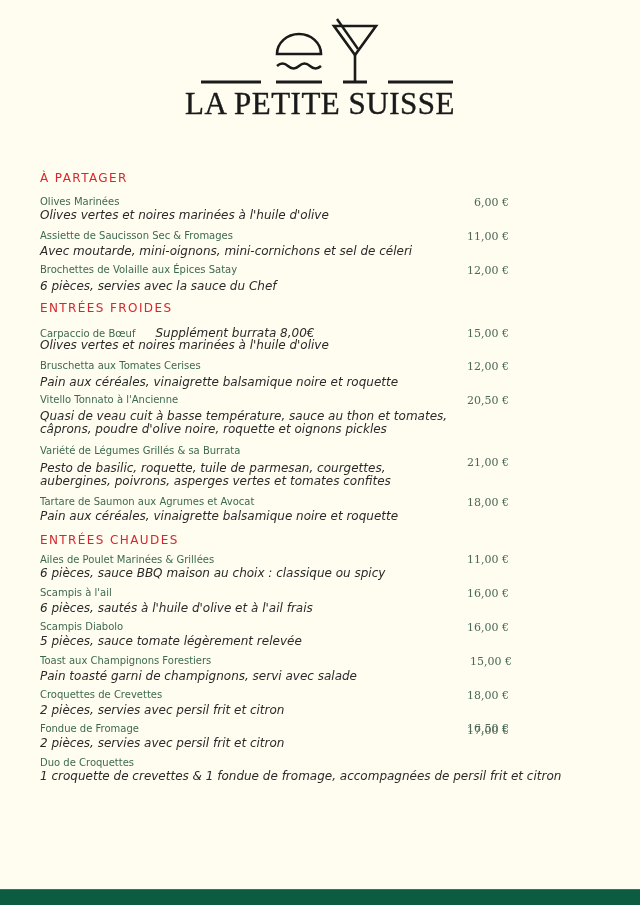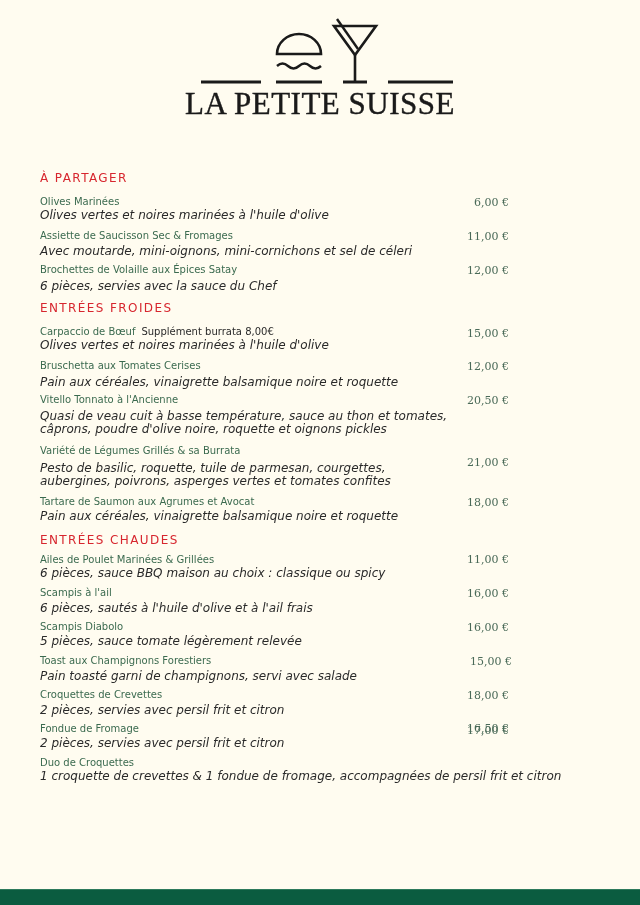--- a/index.html
+++ b/index.html
@@ -36,23 +36,24 @@
     }
     .item-name {
       position: absolute;
       left: 40px;
       font-family: "DejaVu Sans", sans-serif;
       font-size: 10px;
       color: #3b6a4f;
       white-space: nowrap;
     }
     .item-name .extra {
-      font-size: 10px;
+      font-style: italic;
+      font-size: 12px;
       color: #2a2a2a;
-      margin-left: 6px;
+      margin-left: 20px;
     }
     .item-desc {
       position: absolute;
       left: 40px;
       font-family: "DejaVu Sans", sans-serif;
       font-style: italic;
       font-size: 12px;
       color: #2a2a2a;
       line-height: 13px;
       white-space: nowrap;

